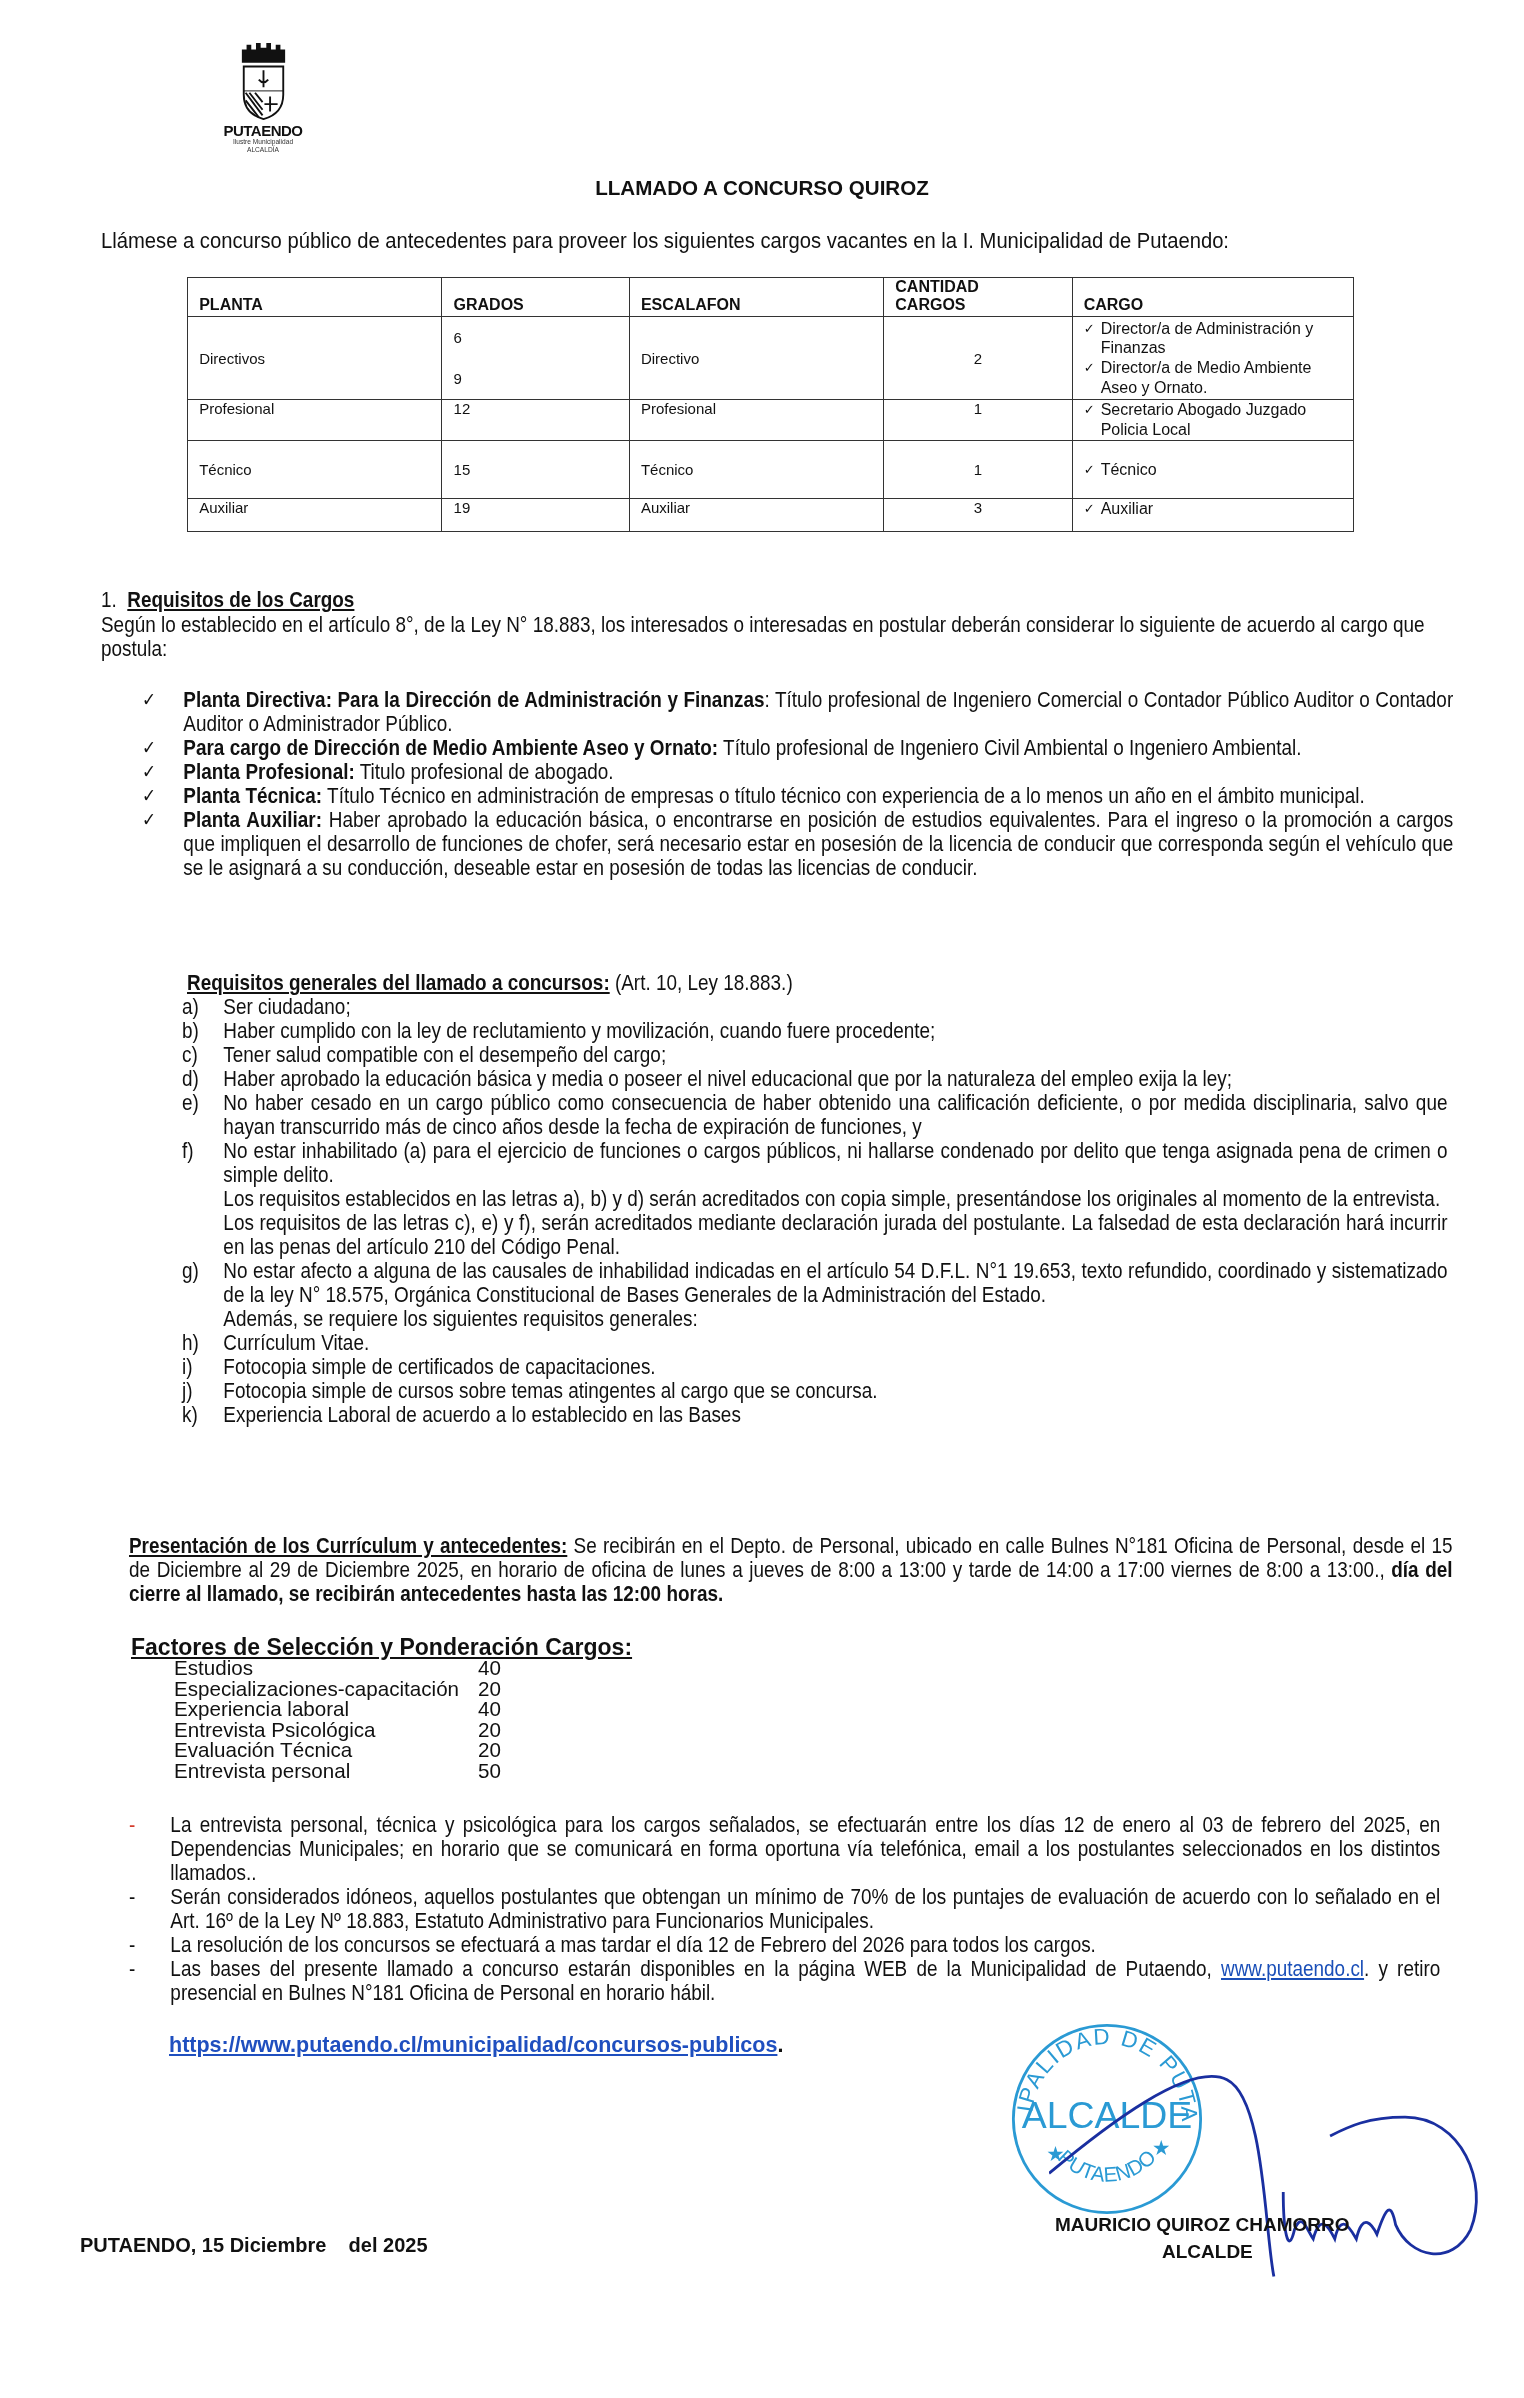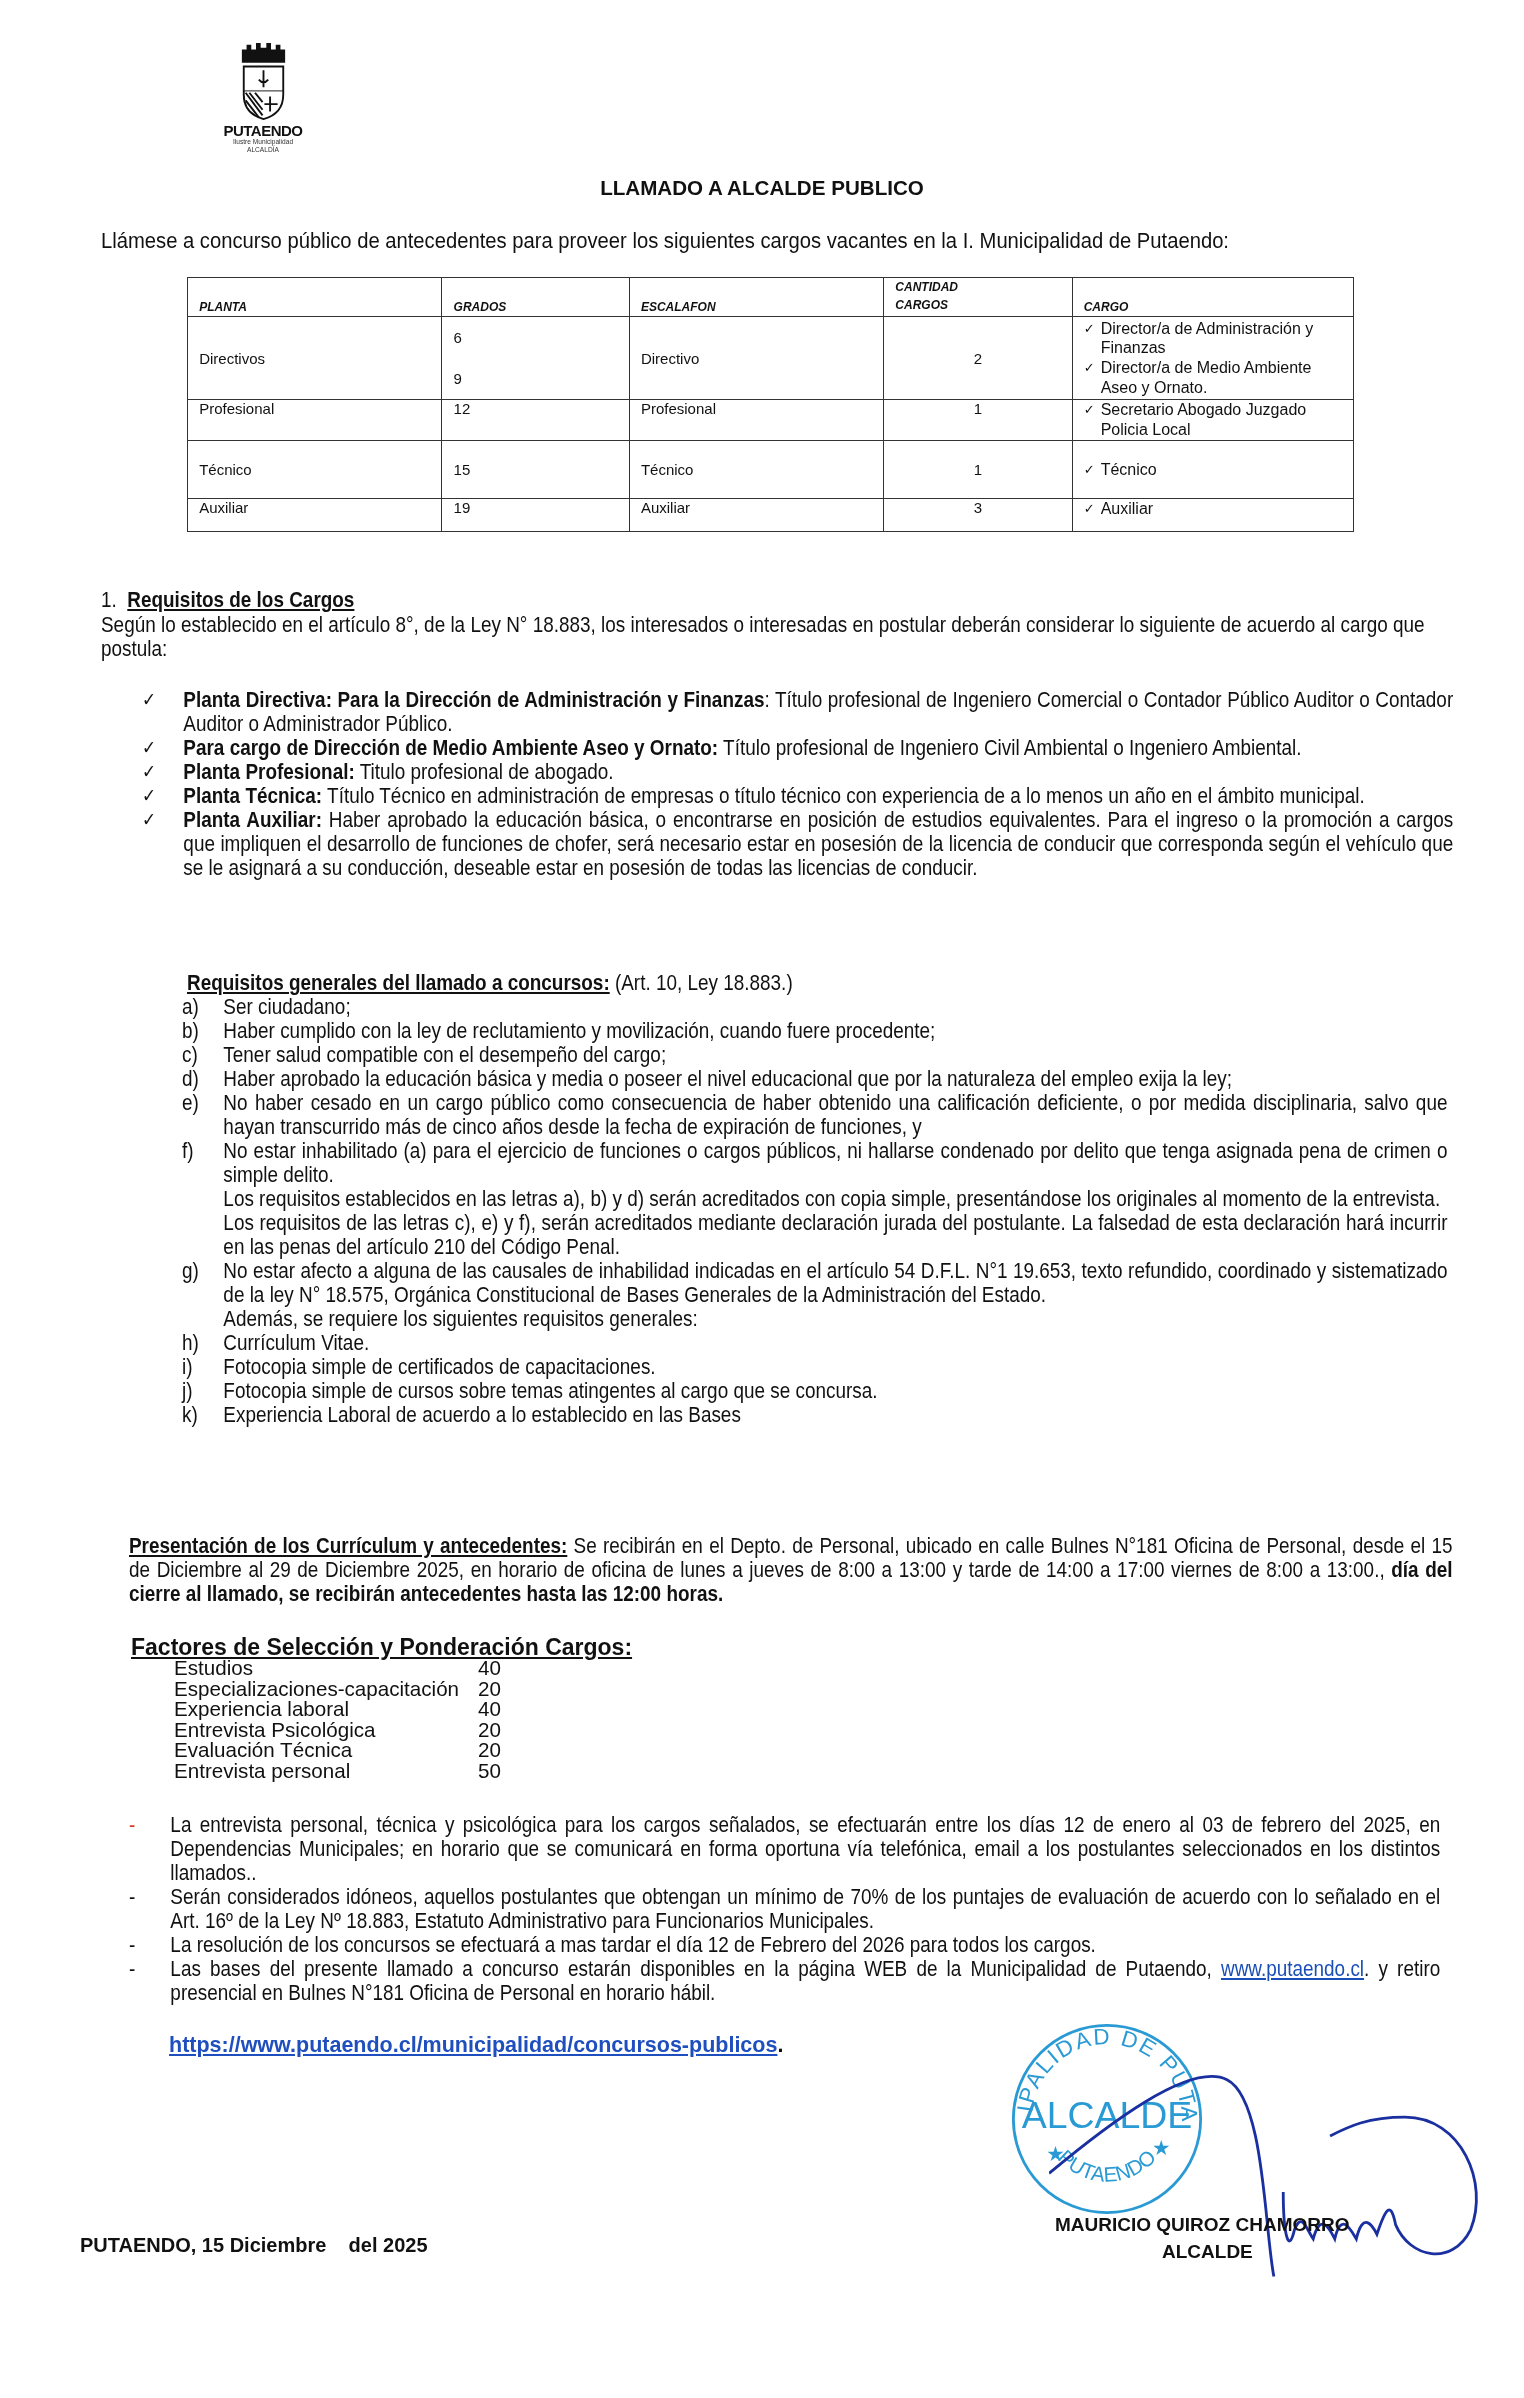--- a/index.html
+++ b/index.html
@@ -12,21 +12,21 @@
   #logo svg { display: block; margin: 0 auto; }
   .logo-name { font-weight: bold; font-size: 15px; letter-spacing: -0.5px; line-height: 15px; margin-top: 1.9px; }
   .logo-sub { font-size: 6.6px; line-height: 8.4px; color: #333; }
 
   #title { left: 0; width: 1524px; top: 176px; text-align: center; font-weight: bold; font-size: 20.6px; }
   #intro { left: 101px; top: 229px; font-size: 21.5px; transform: scaleX(0.94); transform-origin: left; }
 
   
   #positions-table { left: 187px; top: 277px; border-collapse: collapse; font-size: 15px; }
   #positions-table td, #positions-table th { border: 1.9px solid #333; padding: 0 11.2px; vertical-align: middle; }
-  #positions-table th { font-weight: bold; text-align: left; vertical-align: bottom; padding-bottom: 1.9px; font-size: 12px; font-style: italic; }
+  #positions-table th { font-weight: bold; text-align: left; vertical-align: bottom; padding-bottom: 1.9px; font-size: 16px; }
   #positions-table th.c-qty { line-height: 18px; }
   #positions-table th.c-cargo { text-align: left; }
   .c-planta { width: 231px; }
   .c-grados { width: 164px; }
   .c-escal { width: 231px; }
   .c-qty { width: 165px; }
   .c-cargo { width: 258px; }
   td.c-qty { text-align: center; }
   .r-head { height: 39px; }
   .r-dir { height: 81px; }
@@ -91,21 +91,21 @@
     <line x1="6" y1="52" x2="48" y2="52" stroke="#111" stroke-width="1"></line>
     <path d="M27 30 L27 48 M22 40 Q27 46 32 40" stroke="#111" stroke-width="2" fill="none"></path>
     <path d="M8 54 L26 78 M8 62 L22 80 M12 54 L26 72 M18 54 L26 64" stroke="#111" stroke-width="2"></path>
     <path d="M34 58 L34 74 M28 66 L42 66" stroke="#111" stroke-width="2"></path>
   </svg>
   <div class="logo-name">PUTAENDO</div>
   <div class="logo-sub">Ilustre Municipalidad</div>
   <div class="logo-sub">ALCALDÍA</div>
 </div>
 
-<div id="title" class="abs">LLAMADO A ALCALDE PUBLICO</div>
+<div id="title" class="abs">LLAMADO A CONCURSO QUIROZ</div>
 <div id="intro" class="abs">Llámese a concurso público de antecedentes para proveer los siguientes cargos vacantes en la I. Municipalidad de Putaendo:</div>
 
 <table id="positions-table" class="abs">
   <tbody>
       <tr class="r-head">
     <th class="c-planta">PLANTA</th>
     <th class="c-grados">GRADOS</th>
     <th class="c-escal">ESCALAFON</th>
     <th class="c-qty">
       <div>CANTIDAD</div>

